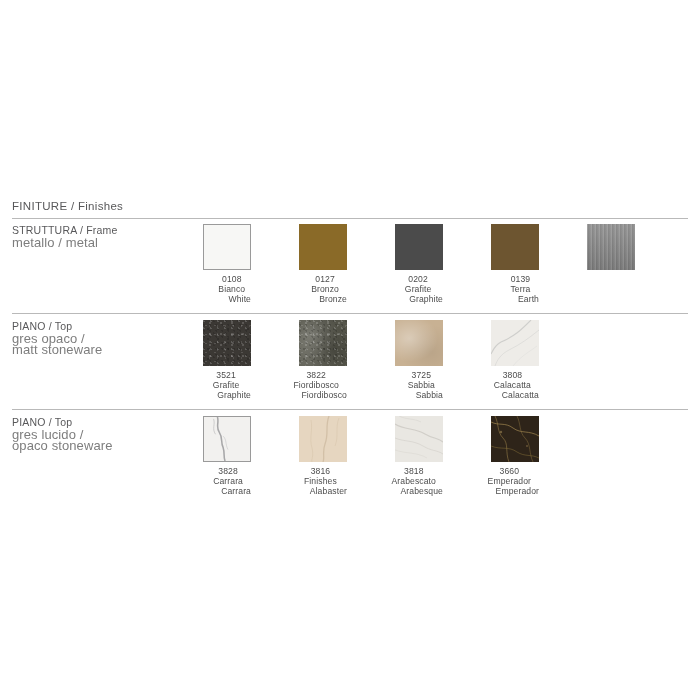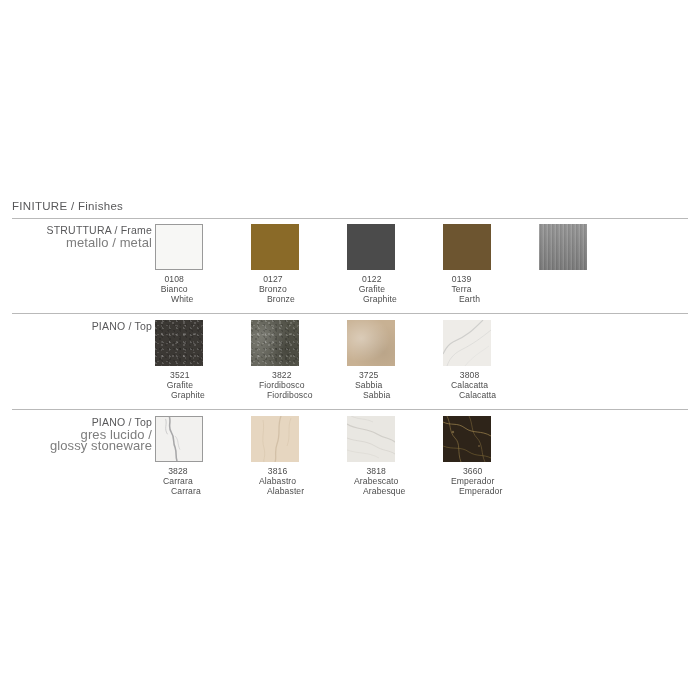--- a/index.html
+++ b/index.html
@@ -57,21 +57,20 @@
   }
   .section.frame  { top: 224px; }
   .section.matt   { top: 320px; }
   .section.glossy { top: 416px; }
 
   .section-label {
     position: absolute;
     left: 12px;
     top: 0;
     width: 140px;
-    text-align: right;
   }
   .section-label .label-main {
     font-size: 10.5px;
     color: #58585a;
     letter-spacing: 0.2px;
     line-height: 13px;
     white-space: nowrap;
   }
   .section-label .label-sub {
     font-size: 13px;
@@ -88,21 +87,21 @@
     left: 155px;
     top: 0;
     display: flex;
     flex-direction: row;
     gap: 0;
   }
   .swatch-cell {
     width: 96px;
     display: flex;
     flex-direction: column;
-    align-items: flex-start;
+    align-items: flex-end;
   }
   .swatch {
     width: 48px;
     height: 46px;
     position: relative;
     overflow: hidden;
     background: #ddd;
   }
   .swatch.bordered {
     box-sizing: border-box;
@@ -195,21 +194,21 @@
         <div class="swatch-caption">
           <span class="code">0127</span>
           <span class="it">Bronzo</span>
           <span class="en">Bronze</span>
         </div>
       </div>
 
       <div class="swatch-cell">
         <div class="swatch" id="sw-0-2" style="background-color: rgb(75, 75, 75);"></div>
         <div class="swatch-caption">
-          <span class="code">0122</span>
+          <span class="code">0202</span>
           <span class="it">Grafite</span>
           <span class="en">Graphite</span>
         </div>
       </div>
 
       <div class="swatch-cell">
         <div class="swatch" id="sw-0-3" style="background-color: rgb(109, 85, 48);"></div>
         <div class="swatch-caption">
           <span class="code">0139</span>
           <span class="it">Terra</span>
@@ -222,20 +221,24 @@
           <div class="tex tex-brushed"></div>
         </div>
       </div>
 
     </div>
   </div>
 
   <div class="section matt">
     <div class="section-label">
       <div class="label-main">PIANO / Top</div>
+      <div class="label-sub">
+        <span>gres opaco /</span><br>
+        <span>matt stoneware</span>
+      </div>
     </div>
     <div class="swatch-row">
 
       <div class="swatch-cell">
         <div class="swatch" id="sw-1-0" style="background-color: rgb(59, 56, 52);">
           <div class="tex tex-speckle"></div>
         </div>
         <div class="swatch-caption">
           <span class="code">3521</span>
           <span class="it">Grafite</span>
@@ -282,21 +285,21 @@
       </div>
 
     </div>
   </div>
 
   <div class="section glossy">
     <div class="section-label">
       <div class="label-main">PIANO / Top</div>
       <div class="label-sub">
         <span>gres lucido /</span><br>
-        <span>glossy stoneware</span>
+        <span>opaco stoneware</span>
       </div>
     </div>
     <div class="swatch-row">
 
       <div class="swatch-cell">
         <div class="swatch bordered" id="sw-2-0" style="background-color: rgb(242, 241, 239);">
           <svg class="tex" viewBox="0 0 48 46" preserveAspectRatio="none">
             <path d="M14 0 C16 6, 12 10, 16 16 C20 22, 17 26, 20 32 C22 38, 20 42, 22 46" stroke="#8e8e90" stroke-width="1.6" fill="none" opacity="0.75"></path>
             <path d="M10 2 C12 8, 8 12, 12 18" stroke="#a9a9ab" stroke-width="0.9" fill="none" opacity="0.6"></path>
             <path d="M20 20 C24 24, 22 28, 25 34" stroke="#b2b2b4" stroke-width="0.8" fill="none" opacity="0.55"></path>
@@ -312,21 +315,21 @@
       <div class="swatch-cell">
         <div class="swatch" id="sw-2-1" style="background-color: rgb(230, 214, 192);">
           <svg class="tex" viewBox="0 0 48 46" preserveAspectRatio="none">
             <path d="M30 0 C26 10, 30 18, 26 28 C23 36, 26 42, 24 46" stroke="#cbb79c" stroke-width="1.3" fill="none" opacity="0.7"></path>
             <path d="M40 2 C36 12, 40 20, 36 30" stroke="#d8c6ae" stroke-width="1" fill="none" opacity="0.6"></path>
             <path d="M12 4 C14 14, 10 22, 13 32 C15 40, 12 44, 13 46" stroke="#d5c2a8" stroke-width="0.9" fill="none" opacity="0.55"></path>
           </svg>
         </div>
         <div class="swatch-caption">
           <span class="code">3816</span>
-          <span class="it">Alabastro</span>
+          <span class="it">Finishes</span>
           <span class="en">Alabaster</span>
         </div>
       </div>
 
       <div class="swatch-cell">
         <div class="swatch" id="sw-2-2" style="background-color: rgb(233, 231, 226);">
           <svg class="tex" viewBox="0 0 48 46" preserveAspectRatio="none">
             <path d="M0 8 C10 14, 20 12, 30 18 C38 23, 44 22, 48 26" stroke="#c6c3bd" stroke-width="1.1" fill="none" opacity="0.7"></path>
             <path d="M0 22 C10 26, 18 24, 28 30 C36 35, 42 34, 48 38" stroke="#cecbc5" stroke-width="0.9" fill="none" opacity="0.6"></path>
             <path d="M0 34 C12 38, 22 36, 32 42" stroke="#d4d1cb" stroke-width="0.8" fill="none" opacity="0.5"></path>

